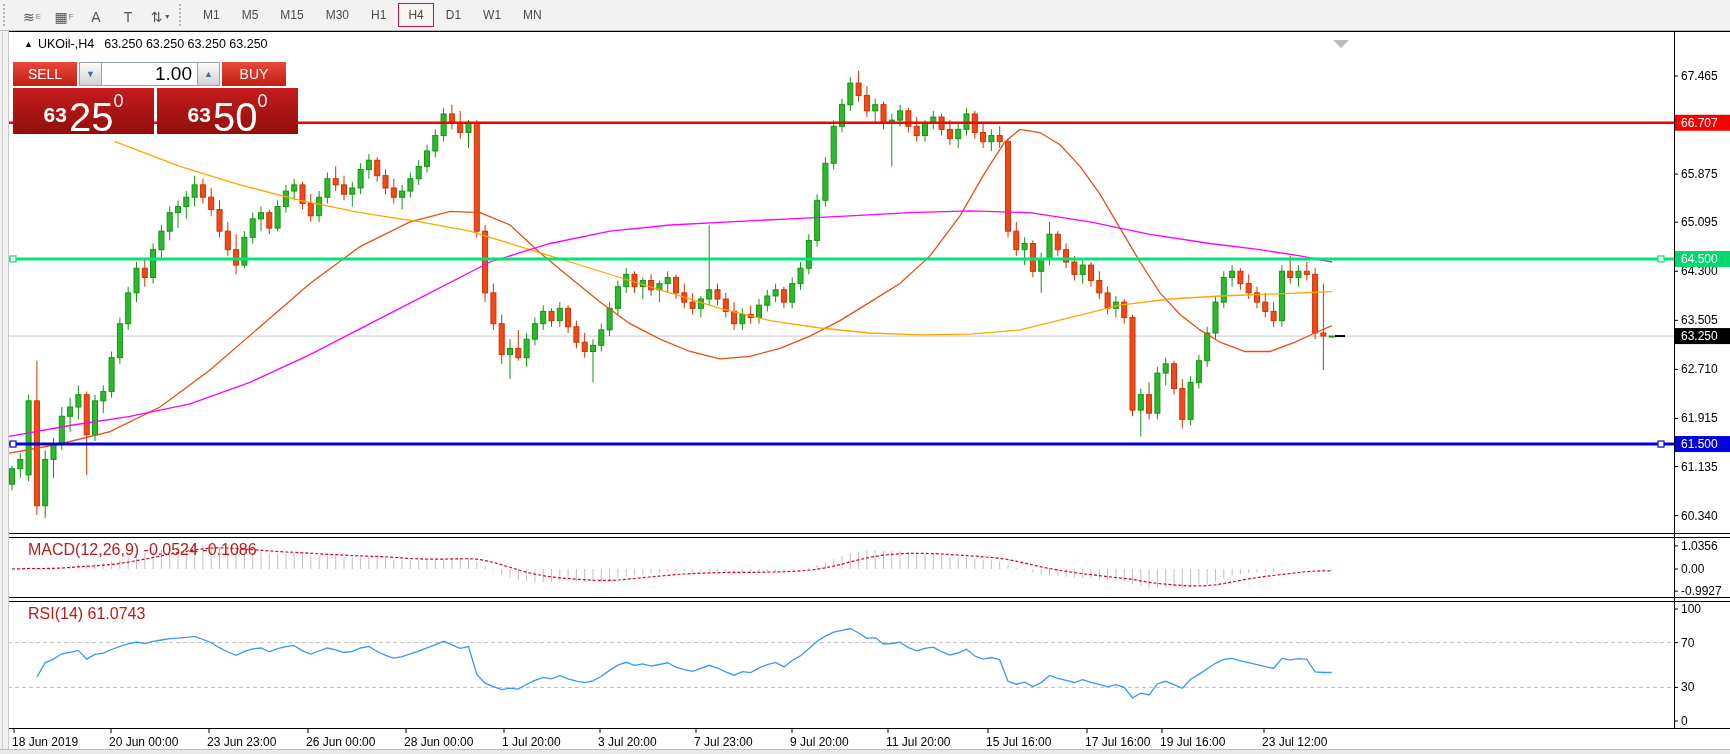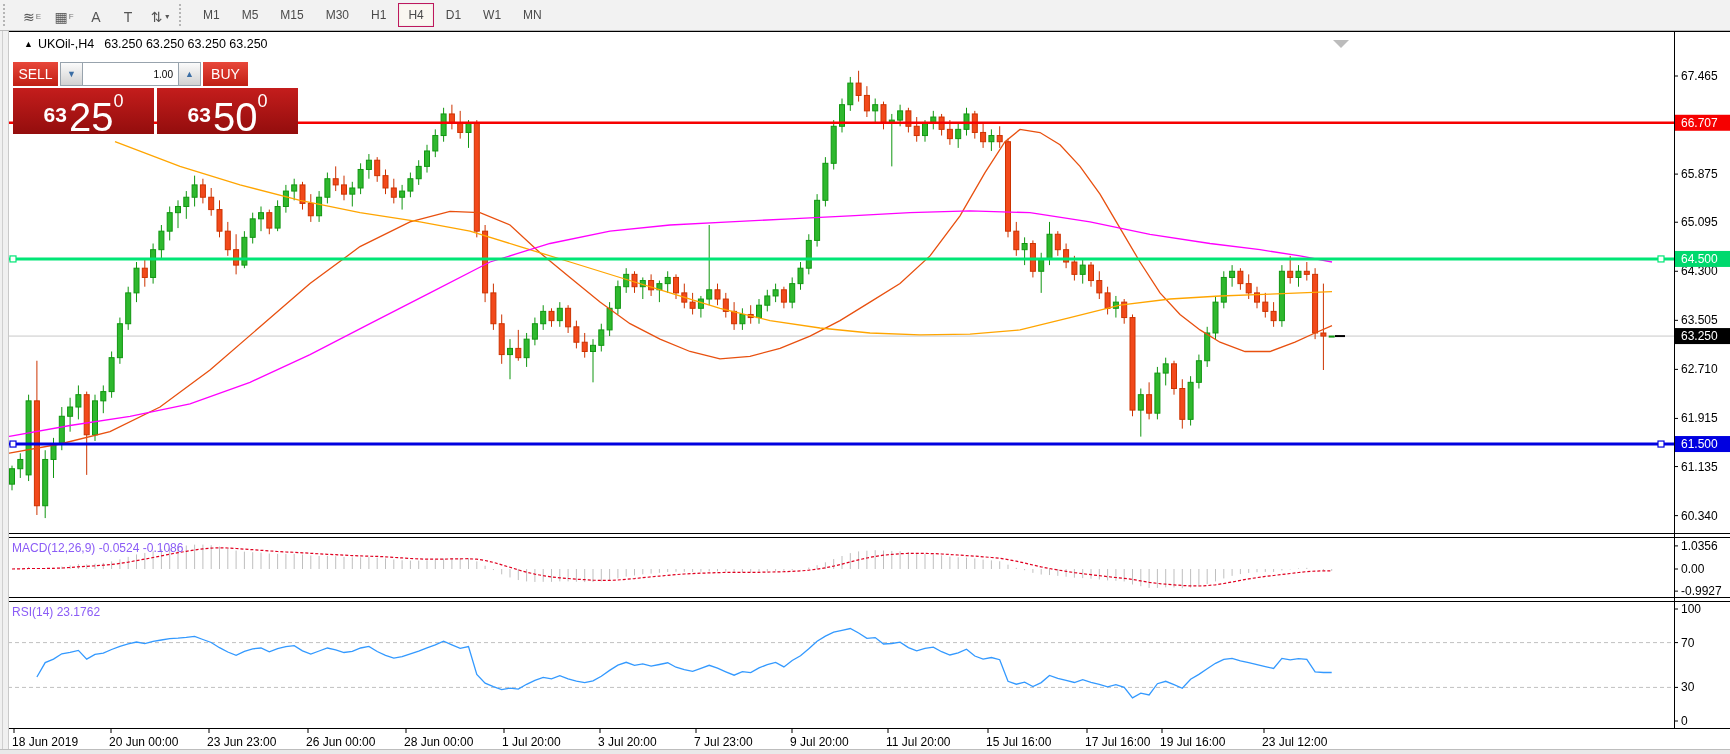--- a/index.html
+++ b/index.html
@@ -16,38 +16,38 @@
   .tf-btn{padding:0 9px;height:22px;line-height:22px;font-size:12px;color:#4a4a4a;
           border:1px solid transparent;margin:0 1px;cursor:default;}
   .tf-btn.active{border:1px solid #be185d;background:#faf7f1;box-shadow:inset 0 0 2px #ddd;}
   
   #chart-title{position:absolute;left:24px;top:37px;font-size:12.5px;color:#000000;z-index:5;}
   #chart-title .tri{font-size:9px;margin-right:5px;position:relative;top:-1px;}
   #chart-title .ohlc{margin-left:10px;}
   
   #trade{position:absolute;left:13px;top:62px;width:285px;z-index:6;}
   #trade-row1{display:flex;height:24px;}
-  .tr-btn{width:45px;background:linear-gradient(#e8473a,#c01f14);color:#fff;font-size:14px;
+  .tr-btn{width:64px;background:linear-gradient(#e8473a,#c01f14);color:#fff;font-size:14px;
           display:flex;align-items:center;justify-content:center;cursor:pointer;}
   .spin{width:23px;background:linear-gradient(#fbfbfb,#d2d2d2);border:1px solid #98a3ad;
         color:#3b6ea5;font-size:9px;display:flex;align-items:center;justify-content:center;
         box-sizing:border-box;cursor:pointer;}
   #vol-input{width:95px;height:24px;border:1px solid #98a3ad;border-left:none;border-right:none;
-             font-size:10px;text-align:right;padding:0 5px 0 0;box-sizing:border-box;
+             font-size:19px;text-align:right;padding:0 5px 0 0;box-sizing:border-box;
              font-family:"Liberation Sans",sans-serif;}
   #trade-row1 .gap{width:2px;background:transparent;}
   #trade-row2{display:flex;margin-top:2px;}
   .px-box{width:141px;height:46px;background:linear-gradient(#c41d1c,#930d0d);color:#fff;
           display:flex;align-items:center;justify-content:center;cursor:pointer;}
   .px-box + .px-box{margin-left:3px;}
   .px-small{font-size:21px;font-weight:bold;align-self:flex-end;margin-bottom:7px;}
   .px-big{font-size:40px;margin-left:2px;line-height:44px;margin-top:12px;}
   .px-sup{font-size:18px;align-self:flex-start;margin-top:3px;}
   
-  .ind-label{position:absolute;left:12px;font-size:12px;color:#8b5cf6;z-index:4;}
+  .ind-label{position:absolute;left:28px;font-size:16px;color:#b91c1c;z-index:4;}
   
   #left-edge{position:absolute;left:0;top:31px;width:8px;height:719px;background:#f0f0f0;
              border-right:1px solid #c9c9c9;}
   #left-edge::before{content:"";position:absolute;left:2px;top:0;bottom:0;border-left:1px solid #cfcfcf;}
   #bottom-edge{position:absolute;left:0;top:749px;width:1730px;height:5px;background:#e9e9e9;
                border-top:1px solid #bdbdbd;}
   svg text{font-family:"Liberation Sans",sans-serif;}
 </style>
 </head>
 <body>
@@ -112,21 +112,21 @@
       </div>
       <div class="px-box">
         <span class="px-small">63</span>
         <span class="px-big">50</span>
         <span class="px-sup">0</span>
       </div>
     </div>
   </div>
 
   <div class="ind-label" style="top:541px">MACD(12,26,9) -0.0524 -0.1086</div>
-  <div class="ind-label" style="top:605px">RSI(14) 23.1762</div>
+  <div class="ind-label" style="top:605px">RSI(14) 61.0743</div>
 
   <svg id="chart-svg" width="1730" height="754" style="position:absolute;left:0;top:0;">
       <g>
         <line x1="0" y1="31.5" x2="1730" y2="31.5" stroke="#000" stroke-width="1"></line>
         <line x1="0" y1="533.5" x2="1730" y2="533.5" stroke="#000" stroke-width="1"></line>
         <line x1="0" y1="537.5" x2="1730" y2="537.5" stroke="#000" stroke-width="1"></line>
         <line x1="0" y1="597.5" x2="1730" y2="597.5" stroke="#000" stroke-width="1"></line>
         <line x1="0" y1="601.5" x2="1730" y2="601.5" stroke="#000" stroke-width="1"></line>
         <line x1="0" y1="728.5" x2="1730" y2="728.5" stroke="#000" stroke-width="1"></line>
         <line x1="1674.5" y1="31.5" x2="1674.5" y2="728" stroke="#000" stroke-width="1"></line>

